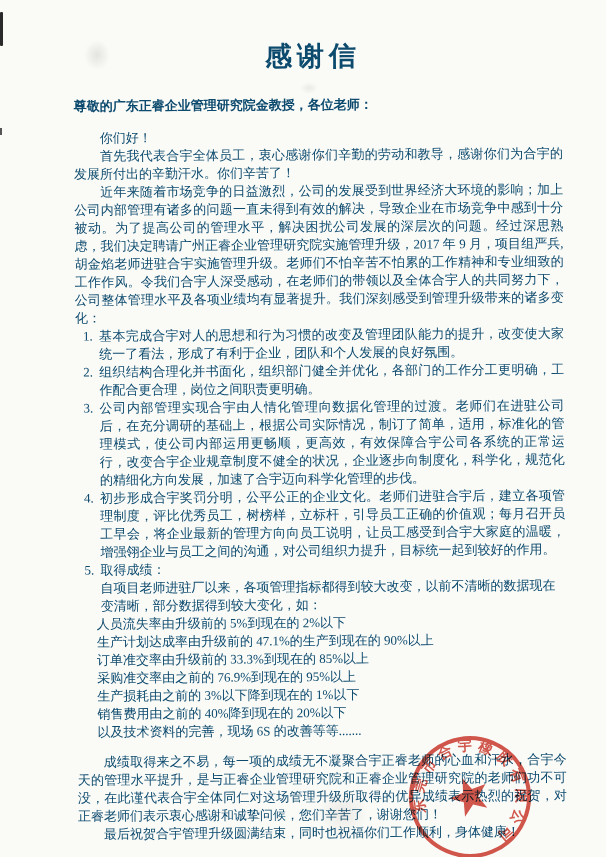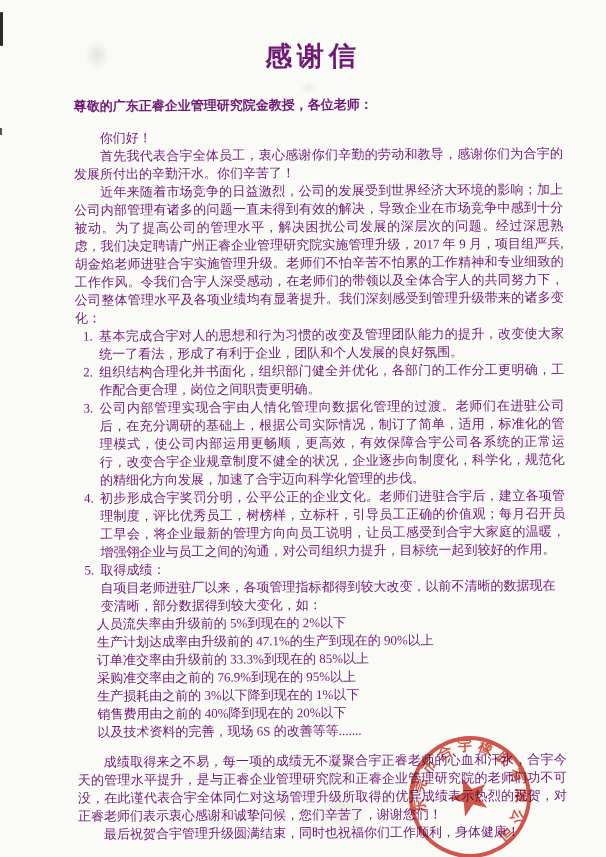--- a/index.html
+++ b/index.html
@@ -3,21 +3,21 @@
 <meta charset="utf-8">
 <style>
   html,body{margin:0;padding:0;background:#e8e8e6;}
   .page{
     position:relative;
     width:606px;height:857px;
     margin:0 auto;
     background:#fafaf7;
     overflow:hidden;
     font-family:"Liberation Serif","DejaVu Serif",serif;
-    color:#701a75;
+    color:#0c4a6e;
   }
   .content{
     position:absolute;
     left:0;top:0;width:606px;
     padding:40px 44px 0 73px;
     box-sizing:border-box;
     transform:rotate(-0.35deg);
     transform-origin:top left;
   }
   .title{

